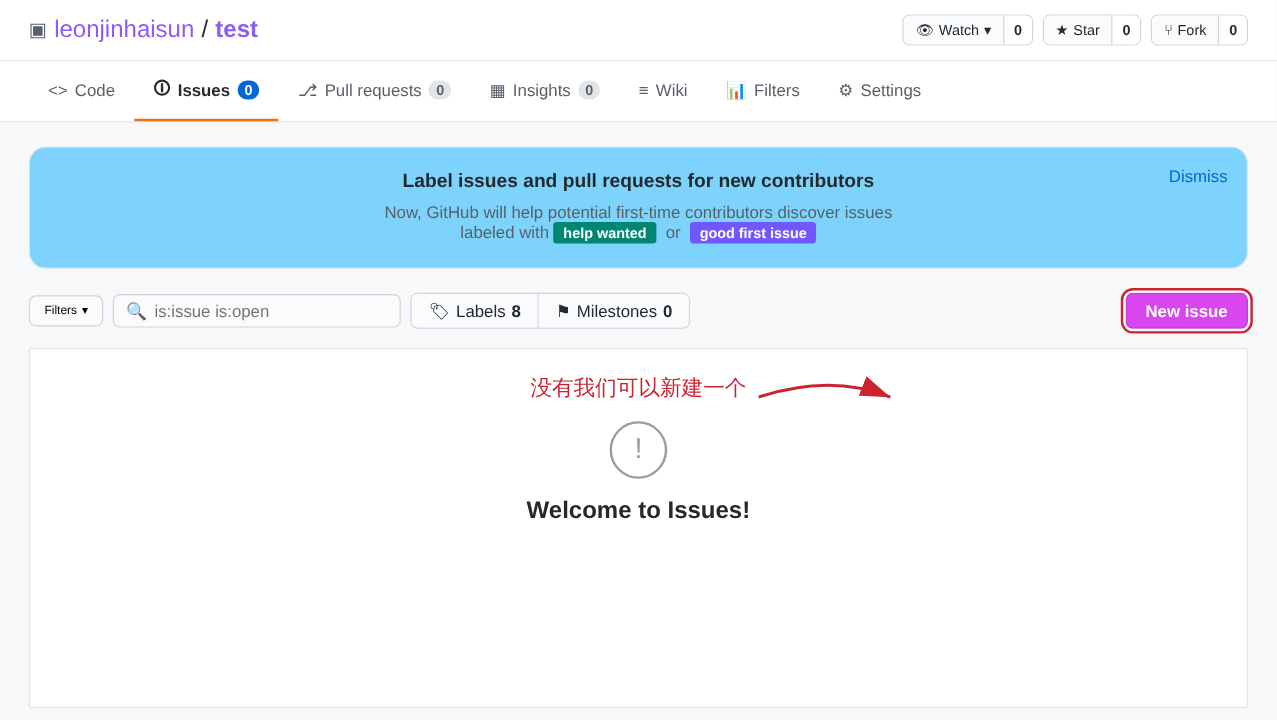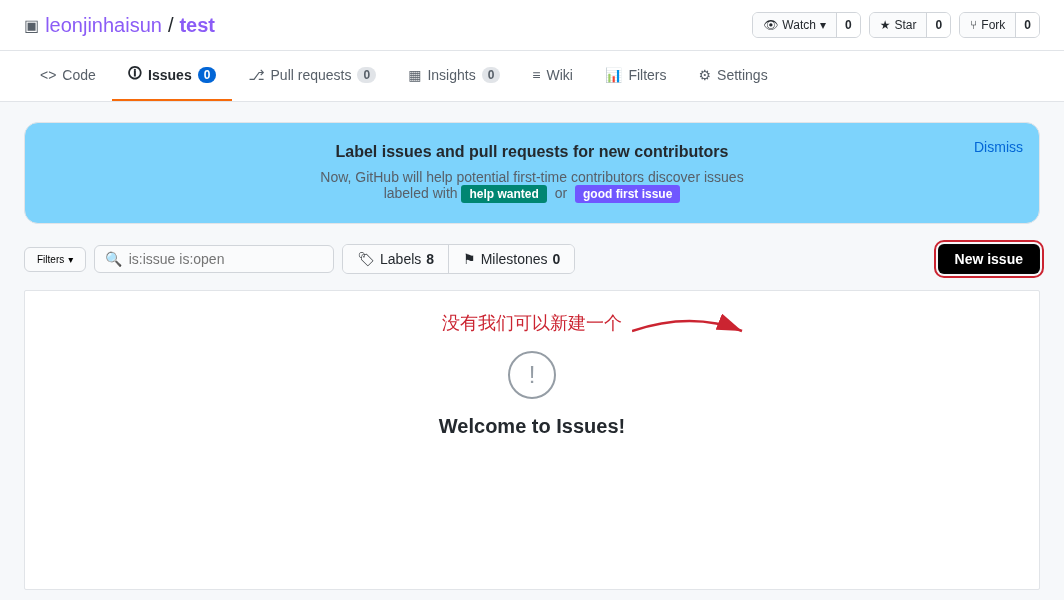--- a/index.html
+++ b/index.html
@@ -37,21 +37,21 @@
     
     .toolbar { display: flex; align-items: center; justify-content: space-between; margin-bottom: 16px; }
     .toolbar-left { display: flex; align-items: center; gap: 8px; }
     .filter-btn { background: #fafbfc; border: 1px solid #d1d5da; border-radius: 6px; padding: 6px 12px; font-size: 10px; cursor: pointer; display: flex; align-items: center; gap: 4px; }
     .search-box { display: flex; align-items: center; background: #fafbfc; border: 1px solid #d1d5da; border-radius: 6px; padding: 5px 10px; gap: 6px; width: 240px; }
     .search-box input { border: none; background: transparent; font-size: 14px; outline: none; width: 100%; color: #586069; }
     .tag-btns { display: flex; gap: 0; border: 1px solid #d1d5da; border-radius: 6px; overflow: hidden; }
     .tag-btn { background: #fafbfc; padding: 6px 14px; font-size: 14px; cursor: pointer; display: flex; align-items: center; gap: 5px; border: none; color: #24292e; border-right: 1px solid #d1d5da; }
     .tag-btn:last-child { border-right: none; }
     .tag-count { font-weight: 600; }
-    .new-issue-btn { background: #000000; color: #fff; border: 1px solid rgba(27,31,35,0.15); border-radius: 6px; padding: 6px 16px; font-size: 14px; font-weight: 600; cursor: pointer; outline: 2px solid #cb2431; outline-offset: 2px; }
+    .new-issue-btn { background: #d946ef; color: #fff; border: 1px solid rgba(27,31,35,0.15); border-radius: 6px; padding: 6px 16px; font-size: 14px; font-weight: 600; cursor: pointer; outline: 2px solid #cb2431; outline-offset: 2px; }
 
     
     .issues-area { background: #fff; border: 1px solid #e1e4e8; border-radius: 2px; min-height: 300px; position: relative; }
     .annotation { position: absolute; top: 20px; left: 50%; transform: translateX(-50%); color: #cb2431; font-size: 18px; white-space: nowrap; display: flex; align-items: center; gap: 0; }
 
     .empty-state { text-align: center; padding: 60px 20px 40px; }
     .empty-icon { width: 48px; height: 48px; border-radius: 50%; border: 2px solid #959da5; display: flex; align-items: center; justify-content: center; margin: 0 auto 16px; color: #959da5; font-size: 24px; }
     .empty-state h2 { font-size: 20px; font-weight: 600; color: #24292e; margin-bottom: 10px; }
     .empty-state p { font-size: 14px; color: #586069; max-width: 600px; margin: 0 auto; line-height: 1.6; }
     .empty-state a { color: #0366d6; text-decoration: none; }

